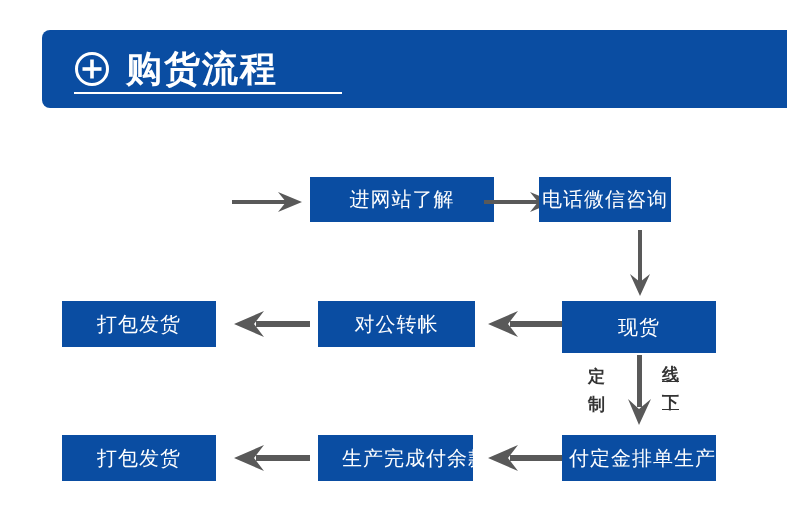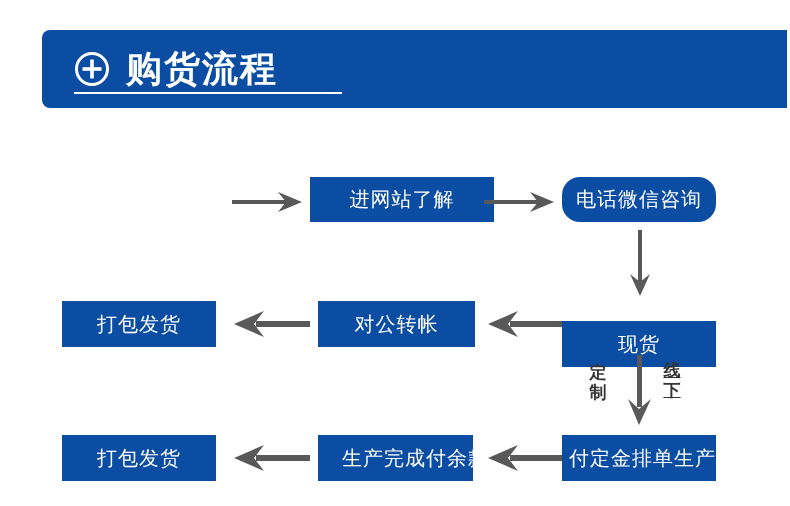--- a/index.html
+++ b/index.html
@@ -75,22 +75,22 @@
   
   .arrow {
     position: absolute;
   }
   .vert-label {
     position: absolute;
     color: #333333;
     font-size: 17px;
     font-weight: bold;
     width: 20px;
-    line-height: 20px;
-    text-align: center;
+    line-height: 28px;
+    text-align: left;
     word-break: break-all;
   }
 </style>
 </head>
 <body>
 
 <div id="page">
 
   <div id="header-banner">
     <div id="header-icon">
@@ -115,21 +115,21 @@
     <span>进网站了解</span>
   </div>
 
   <div class="arrow" style="left:484px; top:190px;">
     <svg width="72" height="24" viewBox="0 0 72 24">
       <rect x="0" y="10" width="54" height="4" fill="#595959"></rect>
       <polygon points="46,2 70,12 46,22 54,12" fill="#595959"></polygon>
     </svg>
   </div>
 
-  <div class="flow-box" style="left:562px; top:177px; width:154px; height:45px;border-radius:18px;">
+  <div class="flow-box" style="left:539px; top:177px; width:132px; height:45px;">
     <span>电话微信咨询</span>
   </div>
 
   <div class="arrow" style="left:628px; top:230px;">
     <svg width="24" height="68" viewBox="0 0 24 68">
       <rect x="10" y="0" width="4" height="52" fill="#595959"></rect>
       <polygon points="2,44 12,66 22,44 12,52" fill="#595959"></polygon>
     </svg>
   </div>
 
@@ -148,21 +148,21 @@
     <span>对公转帐</span>
   </div>
 
   <div class="arrow" style="left:486px; top:310px;">
     <svg width="78" height="28" viewBox="0 0 78 28">
       <rect x="24" y="11" width="54" height="6" fill="#595959"></rect>
       <polygon points="32,1 2,14 32,27 22,14" fill="#595959"></polygon>
     </svg>
   </div>
 
-  <div class="flow-box" style="left:562px; top:301px; width:154px; height:46px;margin-top:20px;">
+  <div class="flow-box" style="left:562px; top:301px; width:154px; height:52px;">
     <span>现货</span>
   </div>
 
   <div class="vert-label" style="left:588px; top:362px;">定制</div>
 
   <div class="arrow" style="left:626px; top:355px;">
     <svg width="28" height="72" viewBox="0 0 28 72">
       <rect x="11" y="0" width="5" height="52" fill="#595959"></rect>
       <polygon points="2,44 13,70 25,44 13,54" fill="#595959"></polygon>
     </svg>

